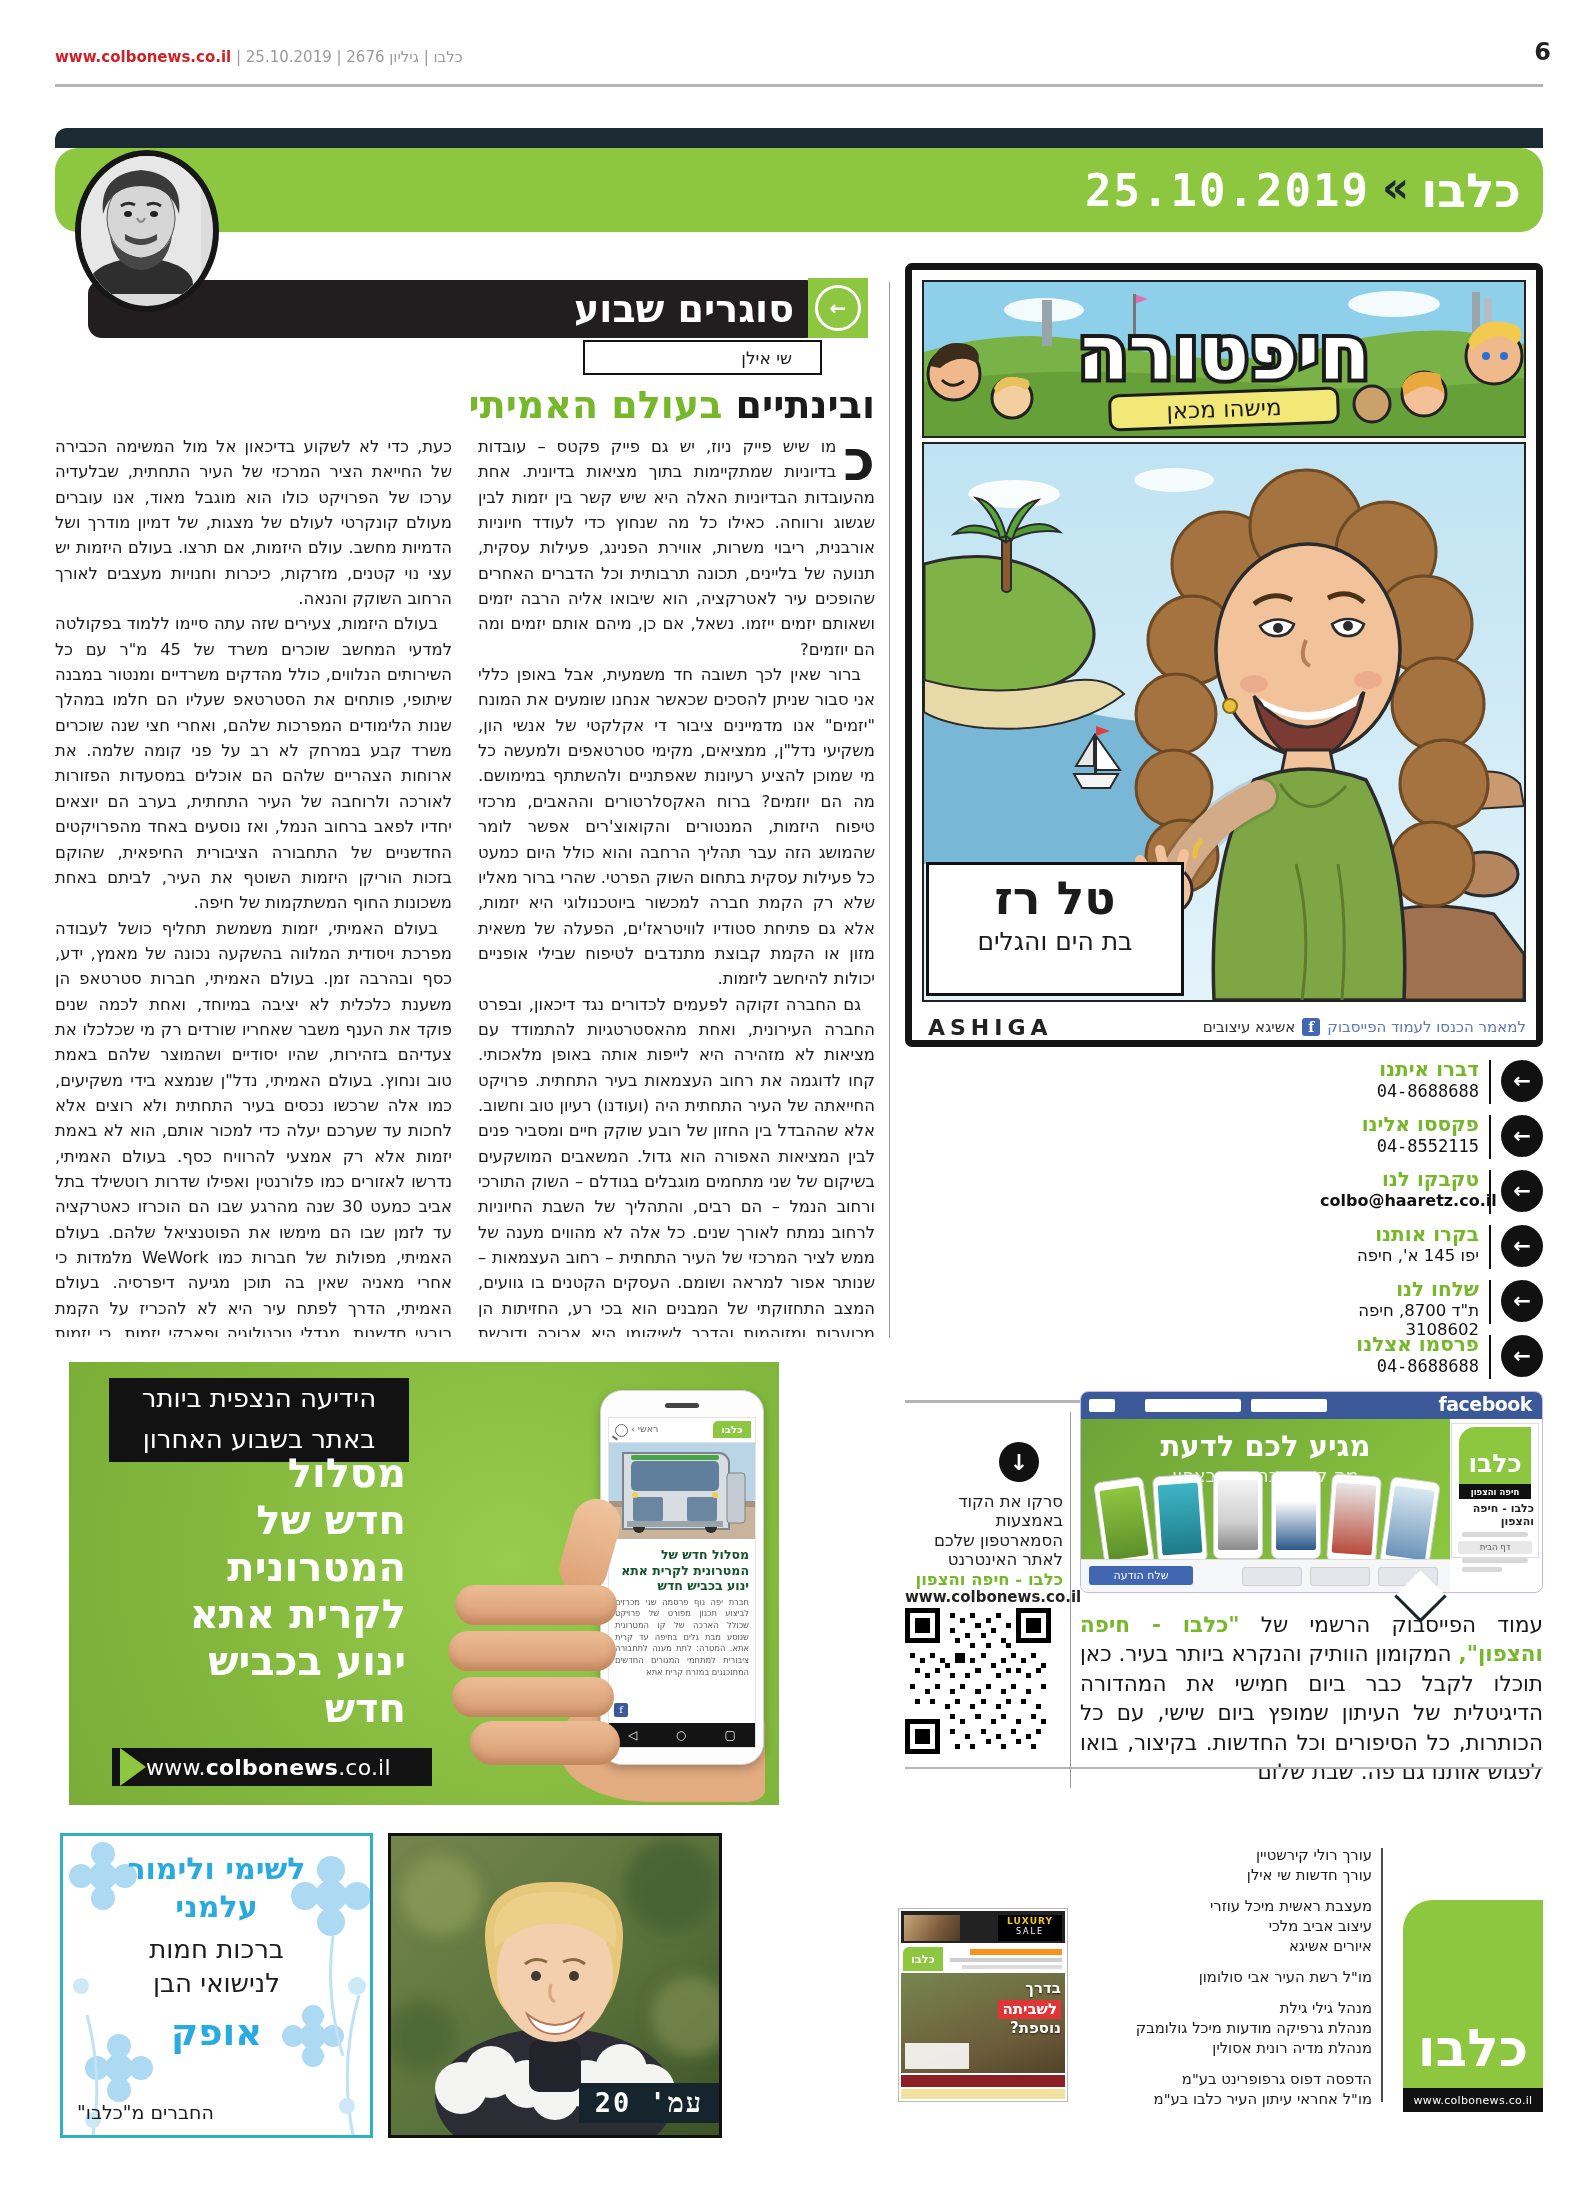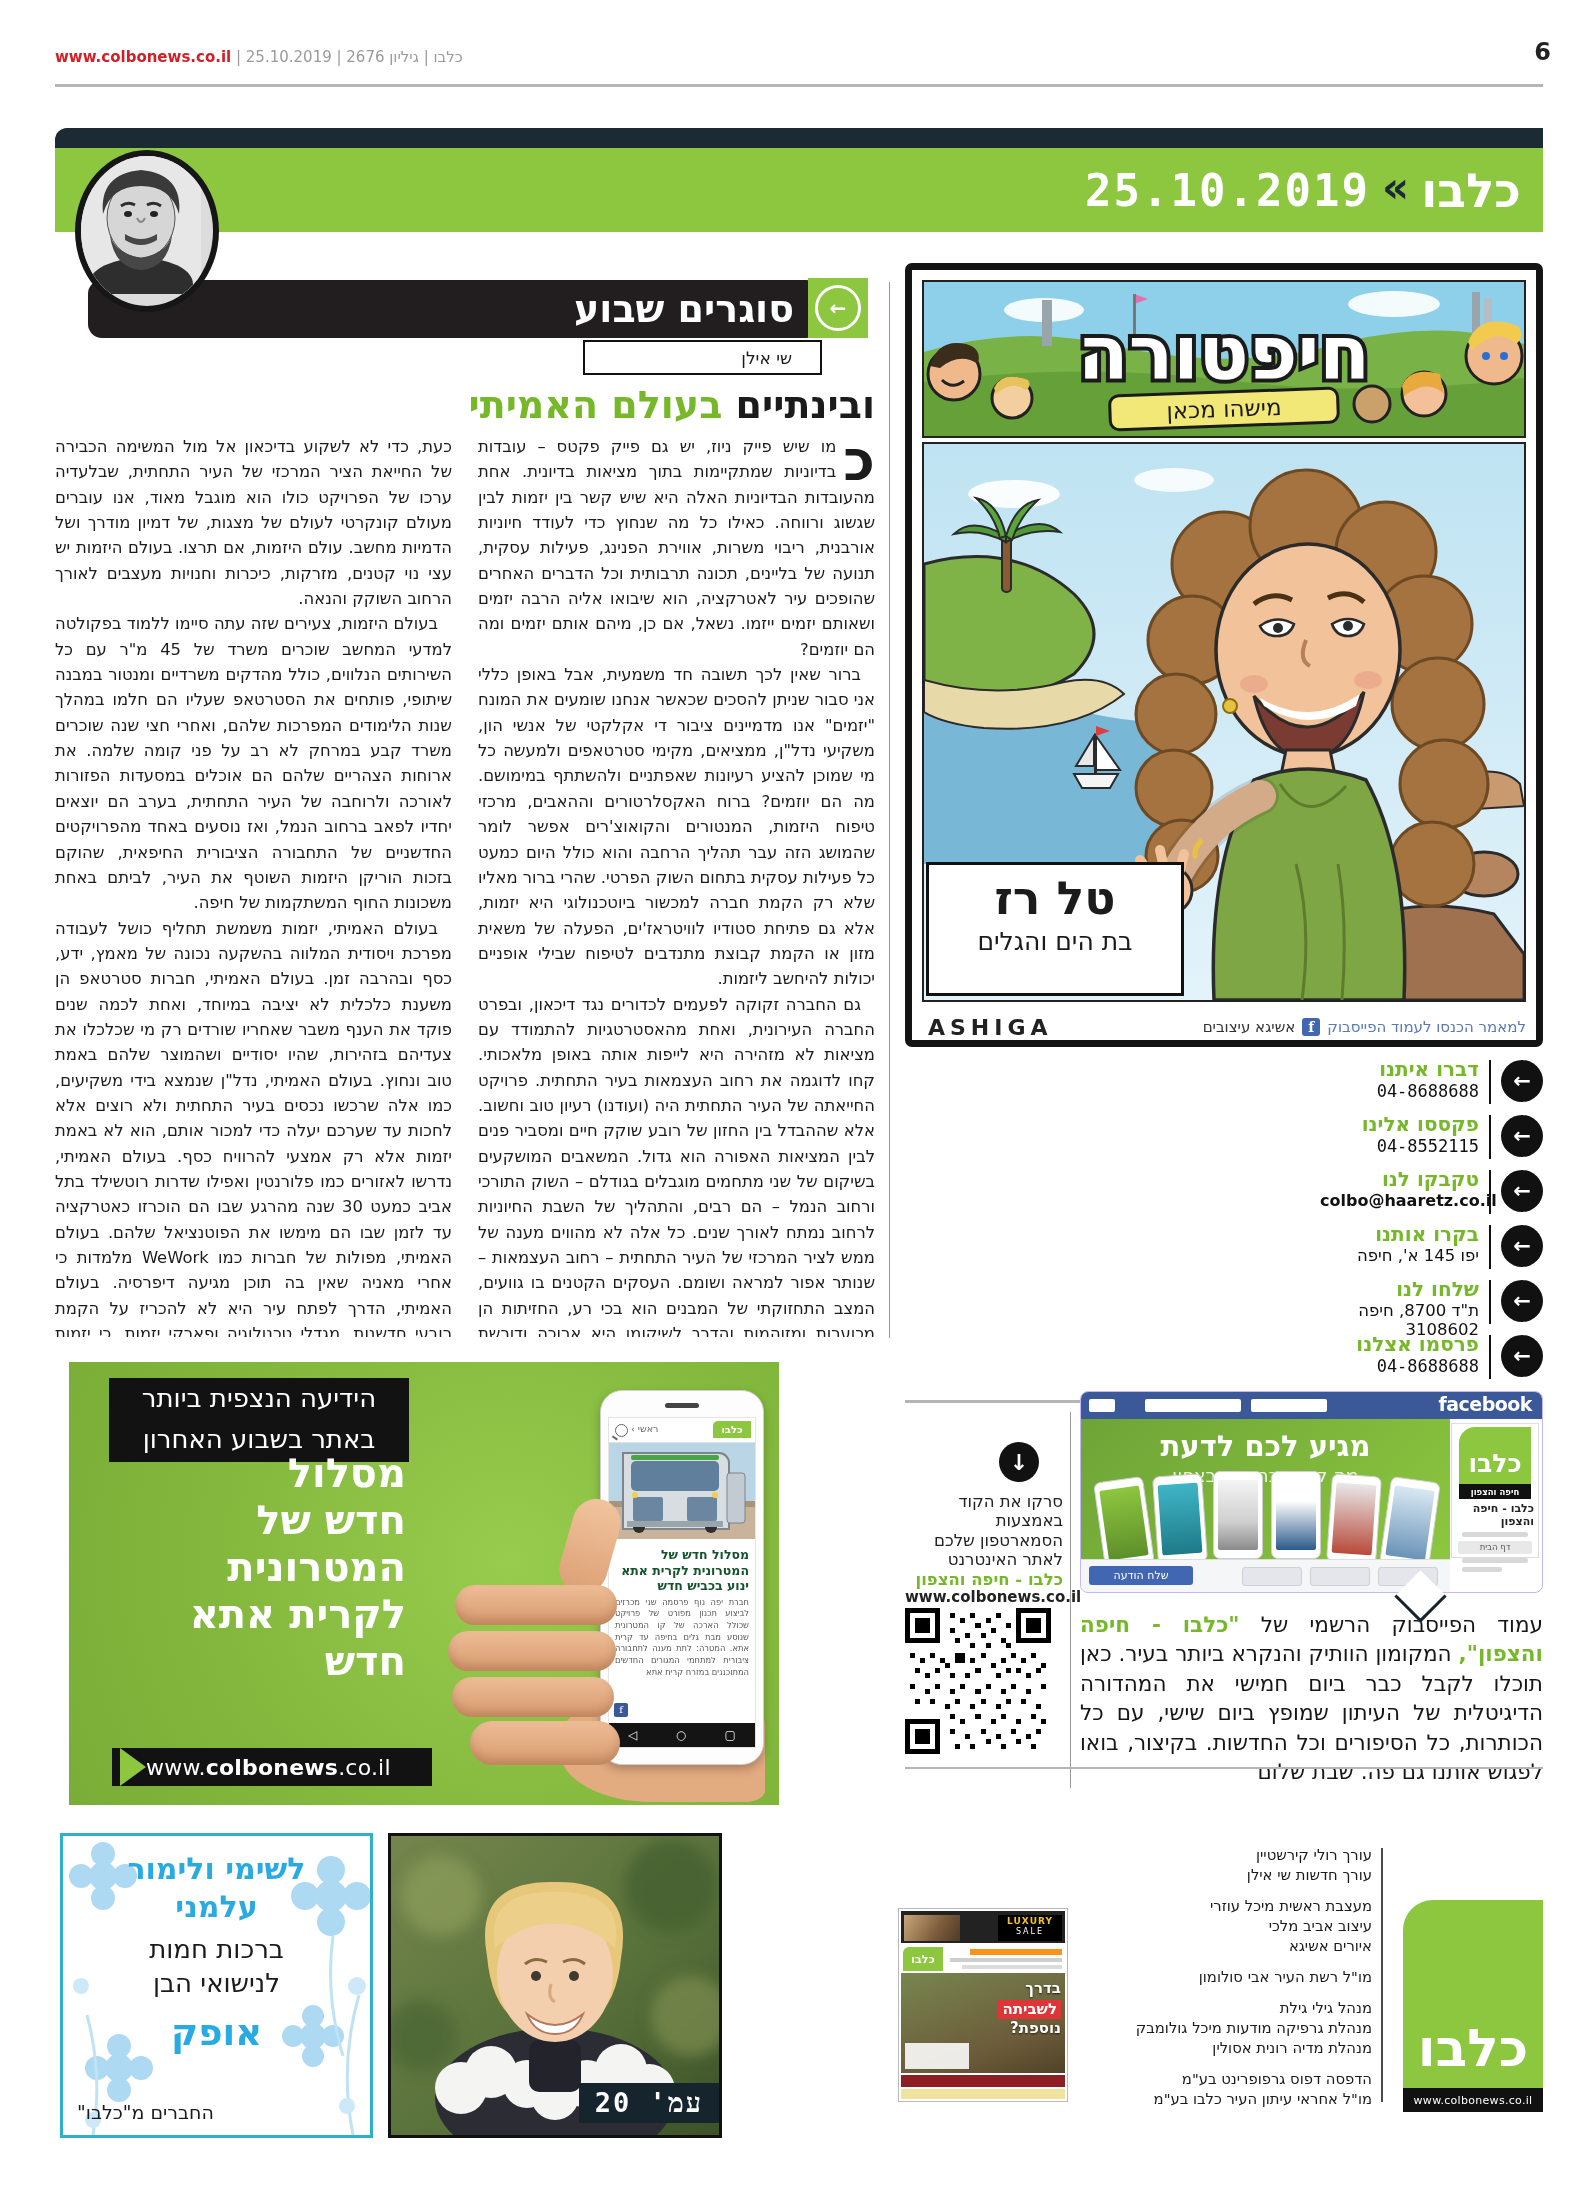--- a/index.html
+++ b/index.html
@@ -11,21 +11,21 @@
 
   
   .hdr-line{left:55px;top:48px;font-size:15px;color:#9a9a9a;}
   .hdr-url{color:#d12027;font-weight:bold;}
   .page-num{right:44px;top:38px;font-size:24px;font-weight:bold;color:#222;}
   .rule{background:#b5b5b5;}
 
   
   .masthead{left:55px;top:128px;width:1488px;height:104px;border-top-left-radius:12px;overflow:hidden;}
   .masthead .navy{height:20px;background:#1b2a33;}
-  .masthead .green{height:84px;background:#8dc63f;display:flex;align-items:center;justify-content:flex-end;padding:0 22px;}
+  .masthead .green{height:84px;background:#8dc63f;display:flex;align-items:center;justify-content:flex-end;padding:0 22px;border-radius:23px;}
   .mh-brand{color:#fff;font-weight:bold;font-size:47px;}
   .mh-chev{color:#1b2a33;font-weight:bold;font-size:42px;margin:0 12px 6px 12px;}
   .mh-date{color:#fff;font-weight:bold;font-size:44px;letter-spacing:2px;}
 
   
   .portrait{left:75px;top:150px;width:132px;height:150px;border:6px solid #161616;border-radius:50%;
             overflow:hidden;background:#dcdcdc;z-index:6;}
   
   .title-bar{left:88px;top:280px;width:722px;height:58px;background:#221e1f;border-radius:14px;z-index:5;
              display:flex;align-items:center;justify-content:flex-end;padding-left:10px;}
@@ -523,20 +523,21 @@
   <div class="abs promo">
     <div class="kicker">
       <div>הידיעה הנצפית ביותר</div>
       <div>באתר בשבוע האחרון</div>
     </div>
     <div class="bigln">
       <div>מסלול</div>
       <div>חדש של</div>
       <div>המטרונית</div>
       <div>לקרית אתא</div>
+      <div>ינוע בכביש</div>
       <div>חדש</div>
     </div>
     <div class="purl">
       <div class="arr"></div>
       <div class="u"><span>www.</span><b>colbonews</b><span>.co.il</span></div>
     </div>
   </div>
 
   <div class="abs heart">♥</div>
   <div class="abs palm"></div>

